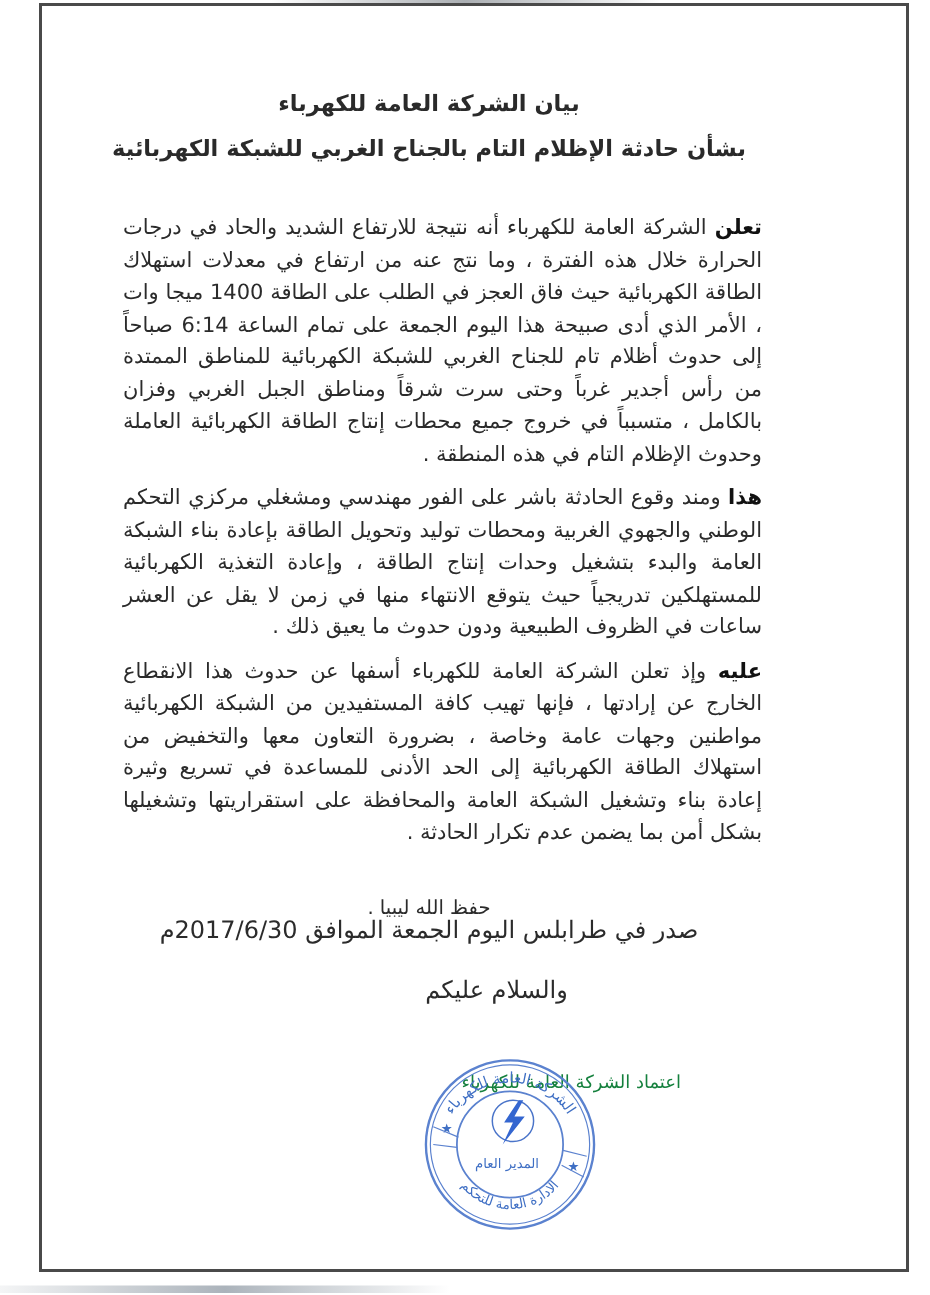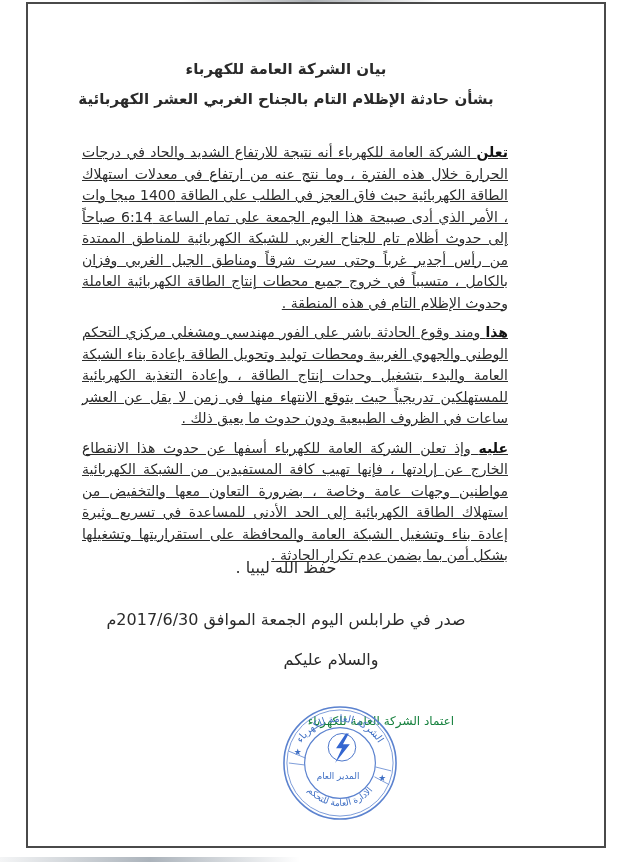--- a/index.html
+++ b/index.html
@@ -26,44 +26,44 @@
   .title {
     position: absolute; left: 0; right: 0; text-align: center;
     font-weight: bold; font-size: 15px; color: #2a2a2a;
   }
   .title1 { top: 58px; }
   .title2 { top: 88px; }
   .body-text {
     position: absolute; left: 40px; right: 38px; top: 140px;
     font-size: 14px; line-height: 21.5px; text-align: justify; color: #2b2b2b;
   }
-  .para { margin: 0 0 8px 16px; text-decoration: underline; }
+  .para { margin: 0 0 8px 16px; }
   .lead { font-weight: bold; color: #111; }
   .center-line {
     position: absolute; left: 0; right: 0; text-align: center; font-size: 14px; color: #2b2b2b;
   }
-  .signoff { top: 556px; font-size: 16px; }
+  .signoff { top: 596px; font-size: 13px; }
   .issued { top: 608px; font-size: 16px; }
   .salam { top: 648px; font-size: 16px; left: 90px; }
   .approval {
     position: absolute; top: 712px; right: 92px; font-size: 12px; color: #15803d;
   }
   .stamp {
     position: absolute; left: 255px; top: 702px; width: 118px; height: 118px;
   }
 </style>
 </head>
 <body>
 
 <div class="top-shadow"></div>
 <div class="frame"></div>
 
 <div class="doc">
   <div class="title title1">بيان الشركة العامة للكهرباء</div>
-  <div class="title title2">بشأن حادثة الإظلام التام بالجناح الغربي العشر الكهربائية</div>
+  <div class="title title2">بشأن حادثة الإظلام التام بالجناح الغربي للشبكة الكهربائية</div>
 
   <div class="body-text">
     <p class="para"><span class="lead">تعلن</span><span> الشركة العامة للكهرباء أنه نتيجة للارتفاع الشديد والحاد في درجات الحرارة خلال هذه الفترة ، وما نتج عنه من ارتفاع في معدلات استهلاك الطاقة الكهربائية حيث فاق العجز في الطلب على الطاقة 1400 ميجا وات ، الأمر الذي أدى صبيحة هذا اليوم الجمعة على تمام الساعة 6:14 صباحاً إلى حدوث أظلام تام للجناح الغربي للشبكة الكهربائية للمناطق الممتدة من رأس أجدير غرباً وحتى سرت شرقاً ومناطق الجبل الغربي وفزان بالكامل ، متسبباً في خروج جميع محطات إنتاج الطاقة الكهربائية العاملة وحدوث الإظلام التام في هذه المنطقة .</span></p>
     <p class="para"><span class="lead">هذا</span><span> ومند وقوع الحادثة باشر على الفور مهندسي ومشغلي مركزي التحكم الوطني والجهوي الغربية ومحطات توليد وتحويل الطاقة بإعادة بناء الشبكة العامة والبدء بتشغيل وحدات إنتاج الطاقة ، وإعادة التغذية الكهربائية للمستهلكين تدريجياً حيث يتوقع الانتهاء منها في زمن لا يقل عن العشر ساعات في الظروف الطبيعية ودون حدوث ما يعيق ذلك .</span></p>
     <p class="para"><span class="lead">عليه</span><span> وإذ تعلن الشركة العامة للكهرباء أسفها عن حدوث هذا الانقطاع الخارج عن إرادتها ، فإنها تهيب كافة المستفيدين من الشبكة الكهربائية مواطنين وجهات عامة وخاصة ، بضرورة التعاون معها والتخفيض من استهلاك الطاقة الكهربائية إلى الحد الأدنى للمساعدة في تسريع وثيرة إعادة بناء وتشغيل الشبكة العامة والمحافظة على استقراريتها وتشغيلها بشكل أمن بما يضمن عدم تكرار الحادثة .</span></p>
   </div>
 
   <div class="center-line signoff">حفظ الله ليبيا .</div>
   <div class="center-line issued">صدر في طرابلس اليوم الجمعة الموافق 2017/6/30م</div>
   <div class="center-line salam">والسلام عليكم</div>

